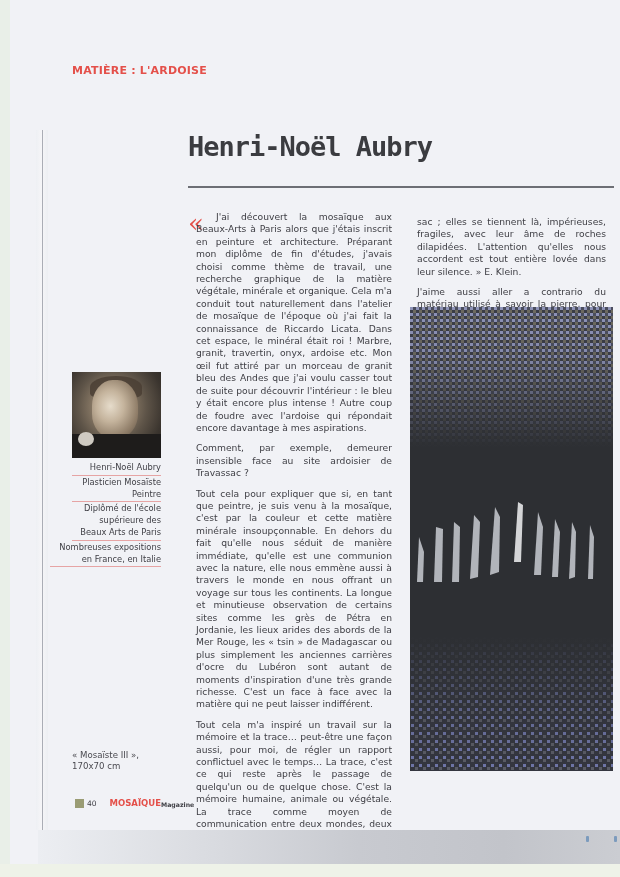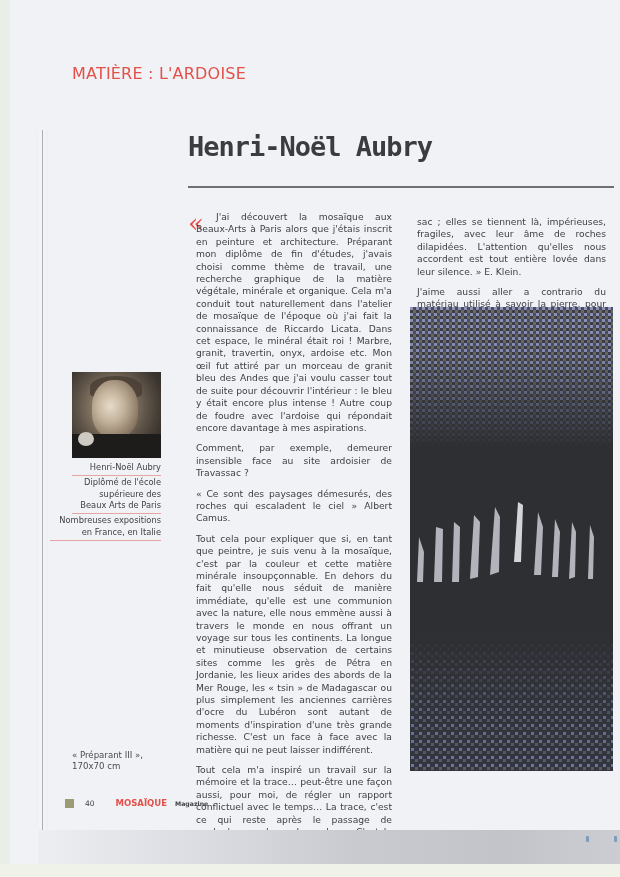--- a/index.html
+++ b/index.html
@@ -5,21 +5,21 @@
   html, body { margin:0; padding:0; }
   body { width:620px; height:877px; background:#eef0f3; position:relative; overflow:hidden; font-family:"DejaVu Sans", sans-serif; }
   .page { position:absolute; left:0; top:0; width:620px; height:877px; background:#f1f2f6; }
   .scan-edge-left { position:absolute; left:0; top:0; width:10px; height:877px; background:#e9efe8; }
   .scan-fold { position:absolute; left:36px; top:130px; width:12px; height:700px; background:linear-gradient(90deg,#eef0f4,#f6f6f8,#eceef2); }
   .gutter-line { position:absolute; left:42px; top:130px; width:1px; height:700px; background:#8a8f98; opacity:.7; }
   .scan-bottom { position:absolute; left:38px; top:830px; width:582px; height:34px; background:linear-gradient(90deg,#eceef2 0%,#d9dbe0 30%,#c8cad0 55%,#c2c4ca 80%,#cbcdd2 100%); }
   .scan-bottom-strip { position:absolute; left:0; top:864px; width:620px; height:13px; background:#eef2e8; }
   .blip { position:absolute; width:3px; height:6px; background:#7c9bbd; border-radius:1px; }
 
-  .section-tag { position:absolute; left:72px; top:64px; font-size:16px; font-weight:normal; color:#e4504a; letter-spacing:0.2px; }
+  .section-tag { position:absolute; left:72px; top:64px; font-size:11px; font-weight:bold; color:#e4504a; letter-spacing:0.2px; }
   .title { position:absolute; left:188px; top:131px; font-family:"DejaVu Sans Mono", monospace; font-size:27px; font-weight:bold; color:#3b3c40; letter-spacing:-1px; }
   .title-rule { position:absolute; left:188px; top:186px; width:426px; height:1.5px; background:#6d6f75; }
 
   .col { position:absolute; font-size:9.2px; line-height:12.4px; color:#3e3e44; text-align:justify; }
   .col p { margin:8px; }
   .col1 { left:188px; top:203px; width:212px; }
   .col2 { left:409px; top:208px; width:205px; }
   .quote-mark { position:absolute; left:188px; top:213px; font-size:26px; line-height:20px; color:#e4504a; font-family:"DejaVu Serif", serif; }
   .indent { text-indent:20px; }
 
@@ -31,21 +31,21 @@
   .portrait .hair { position:absolute; left:18px; top:4px; width:52px; height:22px; border-radius:50% 50% 20% 20%; background:#4a3e34; opacity:.85; }
   .portrait .shirt { position:absolute; left:0; top:62px; width:89px; height:30px; background:#1e1c1b; }
   .portrait .mic { position:absolute; left:6px; top:60px; width:16px; height:14px; border-radius:50%; background:#cfcac2; }
 
   .bio { position:absolute; left:72px; top:461px; width:89px; }
   .bio-item { font-size:8.3px; line-height:11.8px; color:#3e3e44; text-align:right; border-bottom:1px solid #e6a4a4; padding:1px 0 1px 0; }
   .bio-item.wide { margin-left:-22px; }
 
   .caption { position:absolute; left:72px; top:750px; font-size:8.6px; line-height:11px; color:#4a4a50; }
 
-  .footer { position:absolute; left:65px; top:798px; display:flex; align-items:center; gap:8px; }
+  .footer { position:absolute; left:75px; top:798px; display:flex; align-items:flex-end; gap:0; }
   .footer .square { width:9px; height:9px; background:#9a9c74; }
   .footer .pagenum { font-size:7.5px; color:#3e3e44; margin-left:3px; }
   .footer .brand { font-size:8.5px; color:#e4504a; font-weight:bold; margin-left:13px; }
   .footer .mag { font-size:6.2px; color:#3e3e44; font-weight:bold; }
 </style>
 </head>
 <body>
 
 <div class="page">
   <div class="scan-edge-left"></div>
@@ -54,21 +54,20 @@
 
   <div class="section-tag">MATIÈRE : L'ARDOISE</div>
   <div class="title">Henri-Noël Aubry</div>
   <div class="title-rule"></div>
 
   <div class="quote-mark">«</div>
 
   <div class="col col1">
     <p class="indent">J'ai découvert la mosaïque aux Beaux-Arts à Paris alors que j'étais inscrit en peinture et architecture. Préparant mon diplôme de fin d'études, j'avais choisi comme thème de travail, une recherche graphique de la matière végétale, minérale et organique. Cela m'a conduit tout naturellement dans l'atelier de mosaïque de l'époque où j'ai fait la connaissance de Riccardo Licata. Dans cet espace, le minéral était roi ! Marbre, granit, travertin, onyx, ardoise etc. Mon œil fut attiré par un morceau de granit bleu des Andes que j'ai voulu casser tout de suite pour découvrir l'intérieur : le bleu y était encore plus intense ! Autre coup de foudre avec l'ardoise qui répondait encore davantage à mes aspirations.</p>
     <p>Comment, par exemple, demeurer insensible face au site ardoisier de Travassac ?</p>
-    <p>« Ce sont des paysages démesurés, des roches qui escaladent le ciel »  Albert Camus.</p>
     <p>Tout cela  pour expliquer que si, en tant que peintre, je suis venu à la mosaïque, c'est par la couleur et cette matière minérale insoupçonnable. En dehors du fait qu'elle nous séduit de manière immédiate, qu'elle est une communion avec la nature, elle nous emmène aussi à travers le monde en nous offrant un voyage sur tous les continents. La longue et minutieuse observation de certains sites comme les grès de Pétra en Jordanie, les lieux arides des abords de la Mer Rouge, les «  tsin » de Madagascar ou plus simplement les anciennes carrières d'ocre du Lubéron sont autant de moments d'inspiration d'une très grande richesse. C'est un face à face avec la matière qui ne peut laisser indifférent.</p>
     <p>Tout cela m'a inspiré un travail sur la mémoire et la trace… peut-être une façon aussi, pour moi, de régler un rapport conflictuel avec le temps… La trace, c'est ce qui reste après le passage de quelqu'un ou de quelque chose. C'est la mémoire humaine, animale ou végétale. La trace comme moyen de communication entre deux mondes, deux civilisations. Un thème récurrent qui m'amène à des compositions plutôt graphiques. Je laisse toujours des grandes plages de respiration et de silence, peut-être parce que je suis claustrophobe mais c'est aussi un champ libre pour le spectateur et son imagination. Il me paraît plus important de suggérer que de tout  dire…</p>
 
   </div>
 
   <div class="col col2">
     <p>sac ; elles se tiennent là, impérieuses, fragiles, avec leur âme de roches dilapidées. L'attention qu'elles nous accordent est tout entière lovée dans leur silence. » E. Klein.</p>
     <p>J'aime aussi aller a contrario du matériau utilisé à savoir la pierre, pour arriver à une légèreté, une fluidité presque aquatique.</p>
     <p>J'aime la pierre pour sa noblesse, sa sobriété, son intemporalité. »</p>
   </div>
@@ -120,26 +119,27 @@
 
   <div class="portrait">
     <div class="hair"></div>
     <div class="face"></div>
     <div class="shirt"></div>
     <div class="mic"></div>
   </div>
 
   <div class="bio">
     <div class="bio-item">Henri-Noël Aubry</div>
+    <div class="bio-item">Plasticien Mosaïste Peintre</div>
     <div class="bio-item">Diplômé de l'école supérieure des Beaux Arts de Paris</div>
     <div class="bio-item wide">Nombreuses expositions en France, en Italie</div>
   </div>
 
   <div class="caption">
-    <div>« Préparant III »,</div>
+    <div>« Mosaïste III »,</div>
     <div>170x70 cm</div>
   </div>
 
   <div class="footer">
     <span class="square"></span>
     <span class="pagenum">40</span>
     <span class="brand">MOSAÏQUE</span>
     <span class="mag">Magazine</span>
   </div>
 

